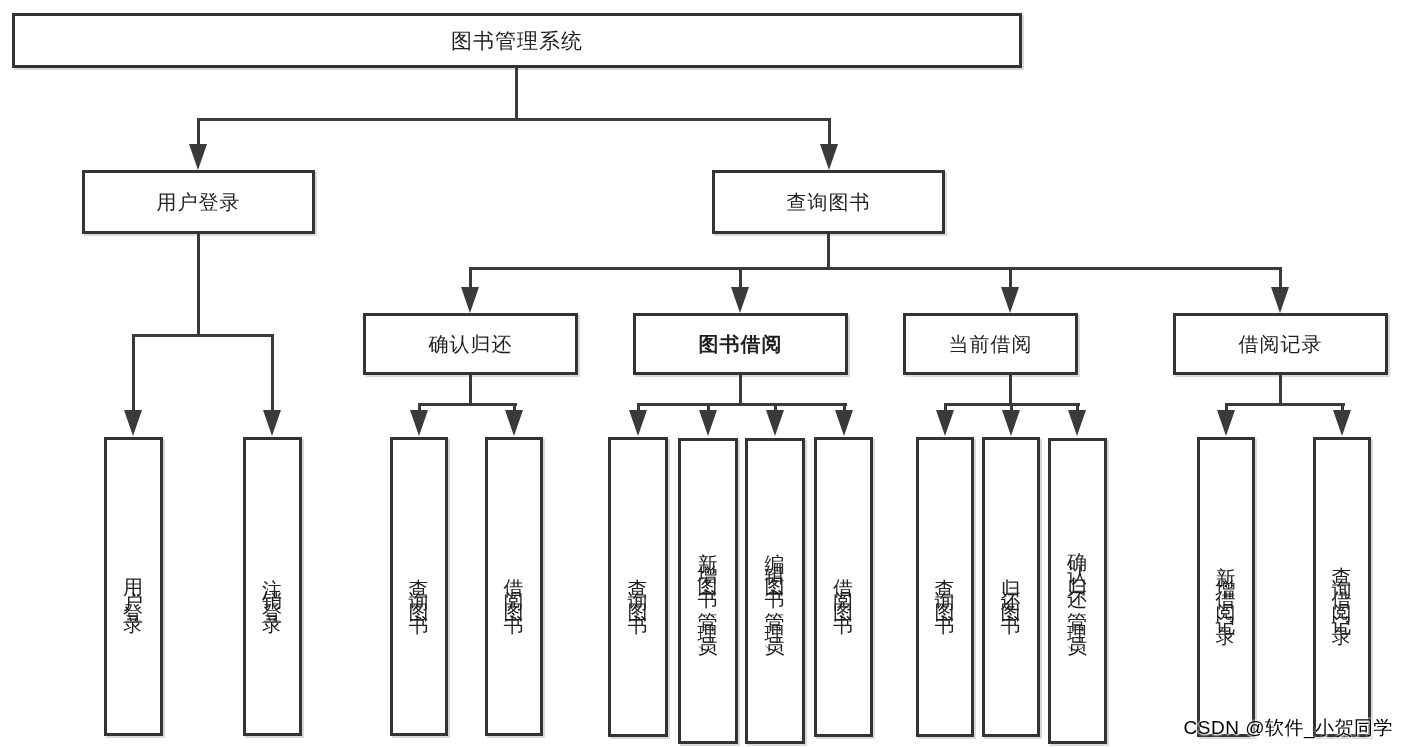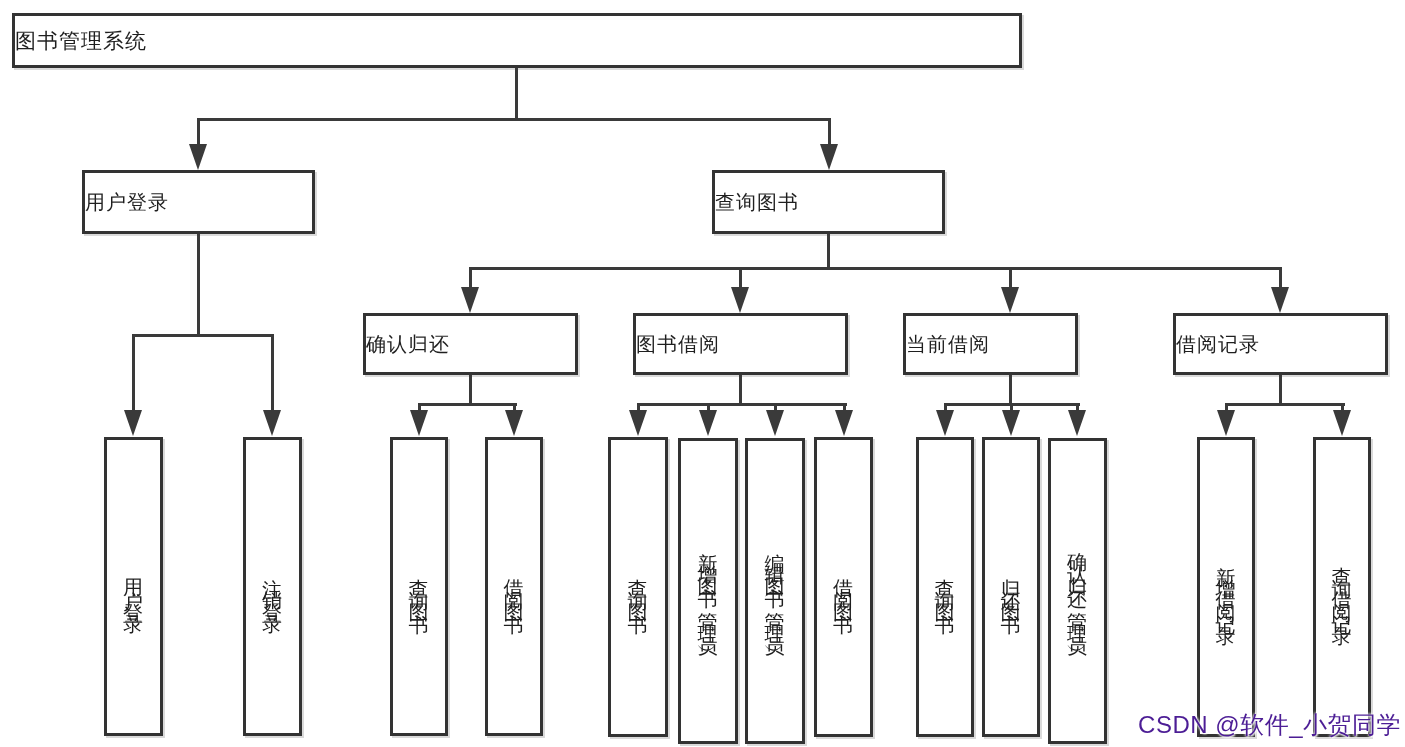--- a/index.html
+++ b/index.html
@@ -2,21 +2,21 @@
 <html><head>
 <meta charset="utf-8">
 <style>
   html,body{margin:0;padding:0;background:#ffffff;}
   #canvas{
     position:relative;width:1405px;height:747px;background:#ffffff;overflow:hidden;
     font-family:"Liberation Sans",sans-serif;color:#1f1f1f;
   }
   .hbox{
     position:absolute;border:3px solid #333333;background:#ffffff;
-    display:flex;align-items:center;
+    display:flex;align-items:center;justify-content:center;
     box-shadow:2px 2px 0 rgba(150,150,150,0.35);
     font-size:20px;letter-spacing:1px;box-sizing:border-box;
   }
   .hbox.root{font-size:21px;}
   .vbox{
     position:absolute;border:3px solid #333333;background:#ffffff;
     display:flex;align-items:center;justify-content:center;
     box-shadow:2px 2px 0 rgba(150,150,150,0.35);
     box-sizing:border-box;
   }
@@ -25,22 +25,22 @@
     font-size:20px;letter-spacing:12px;line-height:1;white-space:nowrap;
   }
   .vline{position:absolute;width:3px;background:#3a3a3a;}
   .hline{position:absolute;height:3px;background:#3a3a3a;}
   .arrow{
     position:absolute;width:0;height:0;
     border-left:9px solid transparent;border-right:9px solid transparent;
     border-top:26px solid #3a3a3a;
   }
   .watermark{
-    position:absolute;right:4px;bottom:6px;z-index:10;
-    font-size:24px;color:#4c1d95;letter-spacing:0.5px;
+    position:absolute;right:12px;bottom:6px;z-index:10;
+    font-size:19px;color:#000000;letter-spacing:0.5px;
     text-shadow:0 0 3px #ffffff,0 0 3px #ffffff,1px 1px 2px #ffffff;
   }
 </style>
 </head>
 <body>
 
 <div id="canvas">
 
   <div class="hbox root" style="left:12px;top:13px;width:1010px;height:55px;">
     <span>图书管理系统</span>
@@ -81,21 +81,21 @@
   <div class="vline" style="left:1009px;top:269px;height:20px;"></div>
   <div class="vline" style="left:1279px;top:269px;height:20px;"></div>
   <div class="arrow" style="left:461px;top:287px;"></div>
   <div class="arrow" style="left:731px;top:287px;"></div>
   <div class="arrow" style="left:1001px;top:287px;"></div>
   <div class="arrow" style="left:1271px;top:287px;"></div>
 
   <div class="hbox" style="left:363px;top:313px;width:215px;height:62px;">
     <span>确认归还</span>
   </div>
-  <div class="hbox" style="left:633px;top:313px;width:215px;height:62px;">
+  <div class="hbox" style="left:633px;top:313px;width:215px;height:62px;font-weight:bold;">
     <span>图书借阅</span>
   </div>
   <div class="hbox" style="left:903px;top:313px;width:175px;height:62px;">
     <span>当前借阅</span>
   </div>
   <div class="hbox" style="left:1173px;top:313px;width:215px;height:62px;">
     <span>借阅记录</span>
   </div>
 
   <div class="vline" style="left:469px;top:375px;height:30px;"></div>

